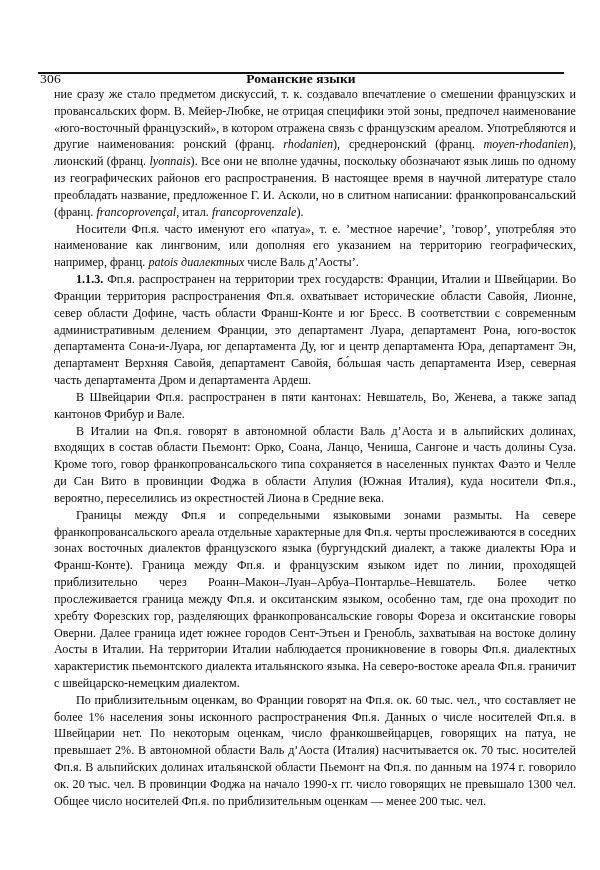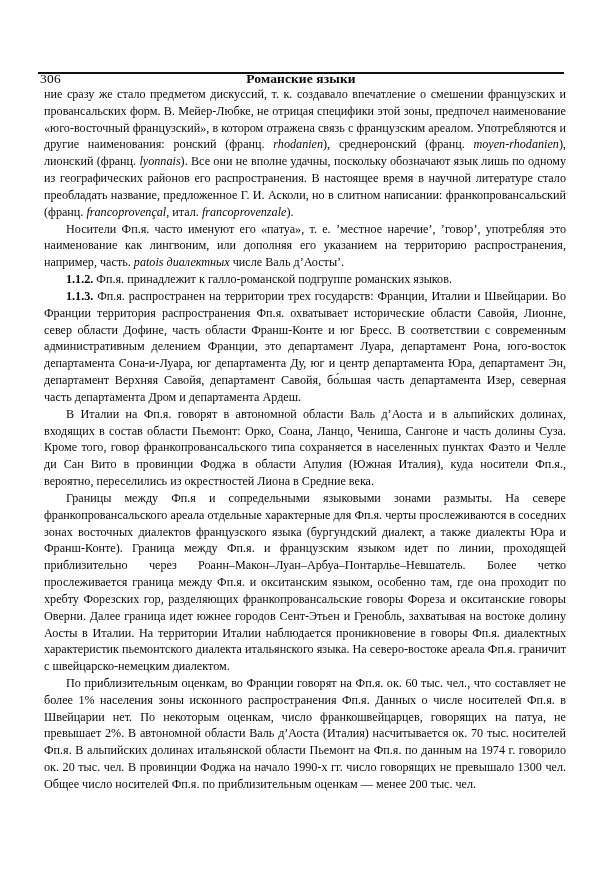--- a/index.html
+++ b/index.html
@@ -51,21 +51,21 @@
   .rule {
     position: absolute;
     left: 38px;
     right: 36px;
     top: 72px;
     height: 2px;
     background: #111111;
   }
   .body-col {
     position: absolute;
-    left: 44px;
+    left: 54px;
     top: 86px;
     width: 522px;
     font-size: 12.15px;
     line-height: 16.83px;
     text-align: justify;
     text-justify: inter-word;
     hyphens: manual;
     -webkit-hyphens: manual;
   }
   p.para {
@@ -90,21 +90,21 @@
 
   <div class="running-head">
     <div class="folio">306</div>
     <div class="head-title">Романские языки</div>
   </div>
 
   <div class="rule"></div>
 
   <div class="body-col" id="body-col">
       <p class="para cont"><span>ние сразу же стало предметом дискуссий, т. к. создавало впечатление о смешении французских и провансальских форм. В. Мейер-Любке, не отрицая специфики этой зоны, предпочел наименование «юго-восточный французский», в котором отражена связь с французским ареалом. Употребляются и другие наименования: ронский (франц. </span><span class="it">rhodanien</span><span>), среднеронский (франц. </span><span class="it">moyen-rhodanien</span><span>), лионский (франц. </span><span class="it">lyonnais</span><span>). Все они не вполне удачны, поскольку обозначают язык лишь по одному из географических районов его распространения. В настоящее время в научной литературе стало преобладать название, предложенное Г. И. Асколи, но в слитном написании: франкопровансальский (франц. </span><span class="it">francoprovençal</span><span>, итал. </span><span class="it">francoprovenzale</span><span>).</span></p>
-      <p class="para"><span>Носители Фп.я. часто именуют его «патуа», т. е. ʼместное наречиеʼ, ʼговорʼ, употребляя это наименование как лингвоним, или дополняя его указанием на территорию распространения, например, часть. </span><span class="it">patois диалектных</span><span> числе Валь дʼАостыʼ.</span></p>
-      <p class="para"><span class="bd">1.1.2.</span><span> Фп.я. принадлежит к галло-романской подгруппе романских языков.</span></p>
+      <p class="para"><span>Носители Фп.я. часто именуют его «патуа», т. е. ʼместное наречиеʼ, ʼговорʼ, употребляя это наименование как лингвоним, или дополняя его указанием на территорию географических, например, франц. </span><span class="it">patois диалектных</span><span> числе Валь дʼАостыʼ.</span></p>
       <p class="para"><span class="bd">1.1.3.</span><span> Фп.я. распространен на территории трех государств: Франции, Италии и Швейцарии. Во Франции территория распространения Фп.я. охватывает исторические области Савойя, Лионне, север области Дофине, часть области Франш-Конте и юг Бресс. В соответствии с современным административным делением Франции, это департамент Луара, департамент Рона, юго-восток департамента Сона-и-Луара, юг департамента Ду, юг и центр департамента Юра, департамент Эн, департамент Верхняя Савойя, департамент Савойя, бо́льшая часть департамента Изер, северная часть департамента Дром и департамента Ардеш.</span></p>
+      <p class="para"><span>В Швейцарии Фп.я. распространен в пяти кантонах: Невшатель, Во, Женева, а также запад кантонов Фрибур и Вале.</span></p>
       <p class="para"><span>В Италии на Фп.я. говорят в автономной области Валь дʼАоста и в альпийских долинах, входящих в состав области Пьемонт: Орко, Соана, Ланцо, Чениша, Сангоне и часть долины Суза. Кроме того, говор франкопровансальского типа сохраняется в населенных пунктах Фаэто и Челле ди Сан Вито в провинции Фоджа в области Апулия (Южная Италия), куда носители Фп.я., вероятно, переселились из окрестностей Лиона в Средние века.</span></p>
       <p class="para"><span>Границы между Фп.я и сопредельными языковыми зонами размыты. На севере франкопровансальского ареала отдельные характерные для Фп.я. черты прослеживаются в соседних зонах восточных диалектов французского языка (бургундский диалект, а также диалекты Юра и Франш-Конте). Граница между Фп.я. и французским языком идет по линии, проходящей приблизительно через Роанн–Макон–Луан–Арбуа–Понтарлье–Невшатель. Более четко прослеживается граница между Фп.я. и окситанским языком, особенно там, где она проходит по хребту Форезских гор, разделяющих франкопровансальские говоры Фореза и окситанские говоры Оверни. Далее граница идет южнее городов Сент-Этьен и Гренобль, захватывая на востоке долину Аосты в Италии. На территории Италии наблюдается проникновение в говоры Фп.я. диалектных характеристик пьемонтского диалекта итальянского языка. На северо-востоке ареала Фп.я. граничит с швейцарско-немецким диалектом.</span></p>
       <p class="para"><span>По приблизительным оценкам, во Франции говорят на Фп.я. ок. 60 тыс. чел., что составляет не более 1% населения зоны исконного распространения Фп.я. Данных о числе носителей Фп.я. в Швейцарии нет. По некоторым оценкам, число франкошвейцарцев, говорящих на патуа, не превышает 2%. В автономной области Валь дʼАоста (Италия) насчитывается ок. 70 тыс. носителей Фп.я. В альпийских долинах итальянской области Пьемонт на Фп.я. по данным на 1974 г. говорило ок. 20 тыс. чел. В провинции Фоджа на начало 1990-х гг. число говорящих не превышало 1300 чел. Общее число носителей Фп.я. по приблизительным оценкам — менее 200 тыс. чел.</span></p>
     </div>
 
 </div>
 
 </body></html>

